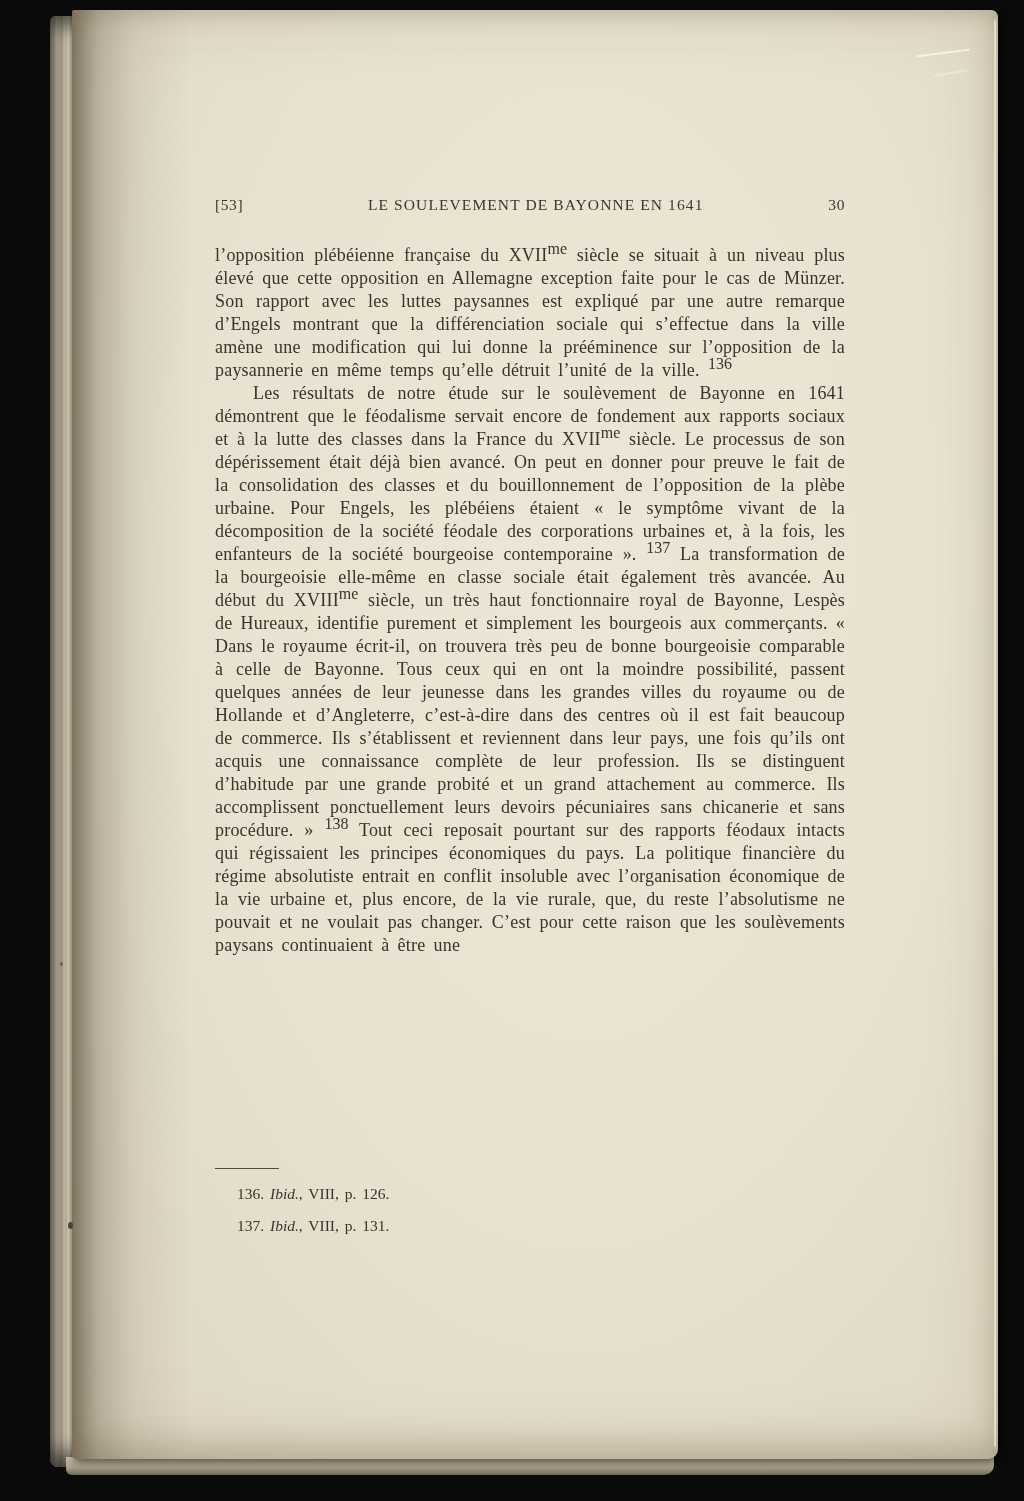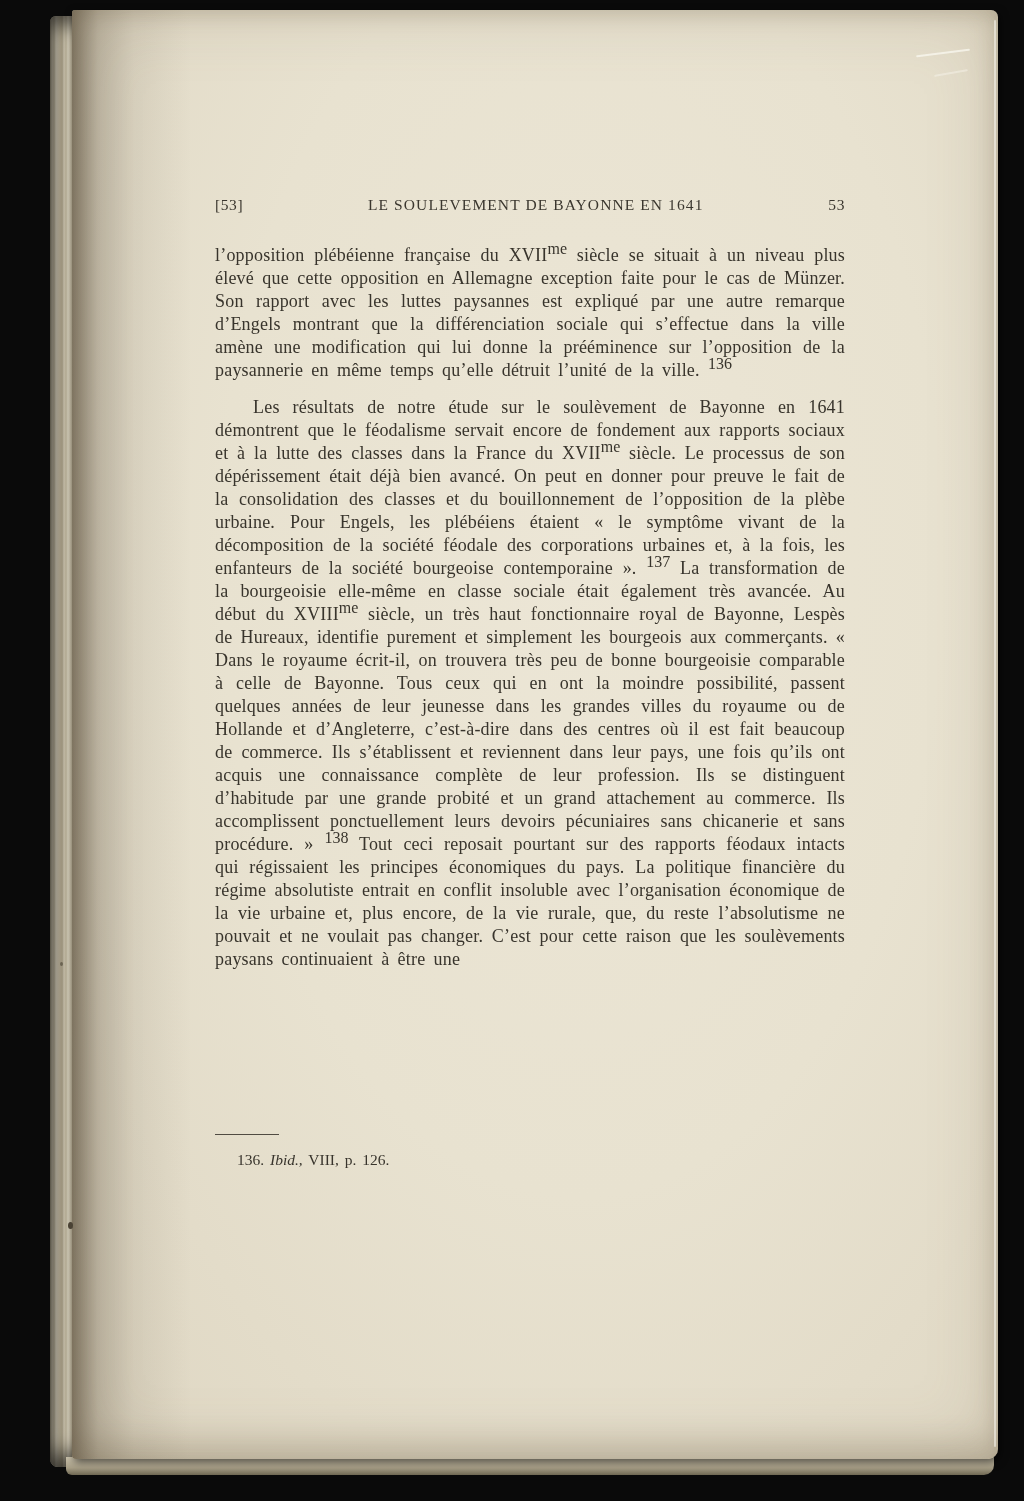--- a/index.html
+++ b/index.html
@@ -115,31 +115,31 @@
     margin-top: 30px;
     font-size: 18px;
     line-height: 23px;
     text-align: justify;
     word-spacing: 3.5px;
     letter-spacing: 0.2px;
     color: #38342c;
   }
   .para { margin: 0; text-indent: 38px; }
   .para.first { text-indent: 0; margin-bottom: 0; }
-  .para + .para { margin-top: 14px; }
+  .para + .para { }
   sup {
     font-size: 16px;
     line-height: 0;
     vertical-align: super;
     letter-spacing: 0;
   }
   .footnote-area {
     position: absolute;
     left: 143px;
-    top: 1124px;
+    top: 1158px;
     width: 630px;
     color: #38342c;
   }
   .footnote-rule {
     width: 64px;
     border-top: 1.5px solid #504b42;
     margin-bottom: 14px;
   }
   .footnote {
     margin: 0 0 11px 0;
@@ -160,33 +160,34 @@
 
   <div class="paper">
     <div class="curl-line-1"></div>
     <div class="curl-line-2"></div>
 
     <div class="content">
 
       <div class="page-header">
         <span>[53]</span>
         <span class="running-title">LE SOULEVEMENT DE BAYONNE EN 1641</span>
-        <span>53</span>
+        <span>30</span>
       </div>
 
       <div class="body-text">
         <p class="para first"><span>l’opposition plébéienne française du XVII</span><sup>me</sup><span> siècle se situait à un niveau plus élevé que cette opposition en Allemagne exception faite pour le cas de Münzer. Son rapport avec les luttes paysannes est expliqué par une autre remarque d’Engels montrant que la différenciation sociale qui s’effectue dans la ville amène une modification qui lui donne la prééminence sur l’opposition de la paysannerie en même temps qu’elle détruit l’unité de la ville. </span><sup>136</sup></p>
         <p class="para"><span>Les résultats de notre étude sur le soulèvement de Bayonne en 1641 démontrent que le féodalisme servait encore de fondement aux rapports sociaux et à la lutte des classes dans la France du XVII</span><sup>me</sup><span> siècle. Le processus de son dépérissement était déjà bien avancé. On peut en donner pour preuve le fait de la consolidation des classes et du bouillonnement de l’opposition de la plèbe urbaine. Pour Engels, les plébéiens étaient « le symptôme vivant de la décomposition de la société féodale des corporations urbaines et, à la fois, les enfanteurs de la société bourgeoise contemporaine ». </span><sup>137</sup><span> La transformation de la bourgeoisie elle-même en classe sociale était également très avancée. Au début du XVIII</span><sup>me</sup><span> siècle, un très haut fonctionnaire royal de Bayonne, Lespès de Hureaux, identifie purement et simplement les bourgeois aux commerçants. « Dans le royaume écrit-il, on trouvera très peu de bonne bourgeoisie comparable à celle de Bayonne. Tous ceux qui en ont la moindre possibilité, passent quelques années de leur jeunesse dans les grandes villes du royaume ou de Hollande et d’Angleterre, c’est-à-dire dans des centres où il est fait beaucoup de commerce. Ils s’établissent et reviennent dans leur pays, une fois qu’ils ont acquis une connaissance complète de leur profession. Ils se distinguent d’habitude par une grande probité et un grand attachement au commerce. Ils accomplissent ponctuellement leurs devoirs pécuniaires sans chicanerie et sans procédure. » </span><sup>138</sup><span> Tout ceci reposait pourtant sur des rapports féodaux intacts qui régissaient les principes économiques du pays. La politique financière du régime absolutiste entrait en conflit insoluble avec l’organisation économique de la vie urbaine et, plus encore, de la vie rurale, que, du reste l’absolutisme ne pouvait et ne voulait pas changer. C’est pour cette raison que les soulèvements paysans continuaient à être une</span></p>
       </div>
 
     </div>
 
     <div class="footnote-area">
       <div class="footnote-rule"></div>
       <p class="footnote"><span>136. </span><i>Ibid.,</i><span> VIII, p. 126.</span></p>
+      <p class="footnote"><span>137. </span><i>Ibid.,</i><span> VIII, p. 131.</span></p>
     </div>
 
   </div>
 
   <div class="speck-1"></div>
   <div class="speck-2"></div>
 
 </div>
 
 </body></html>

